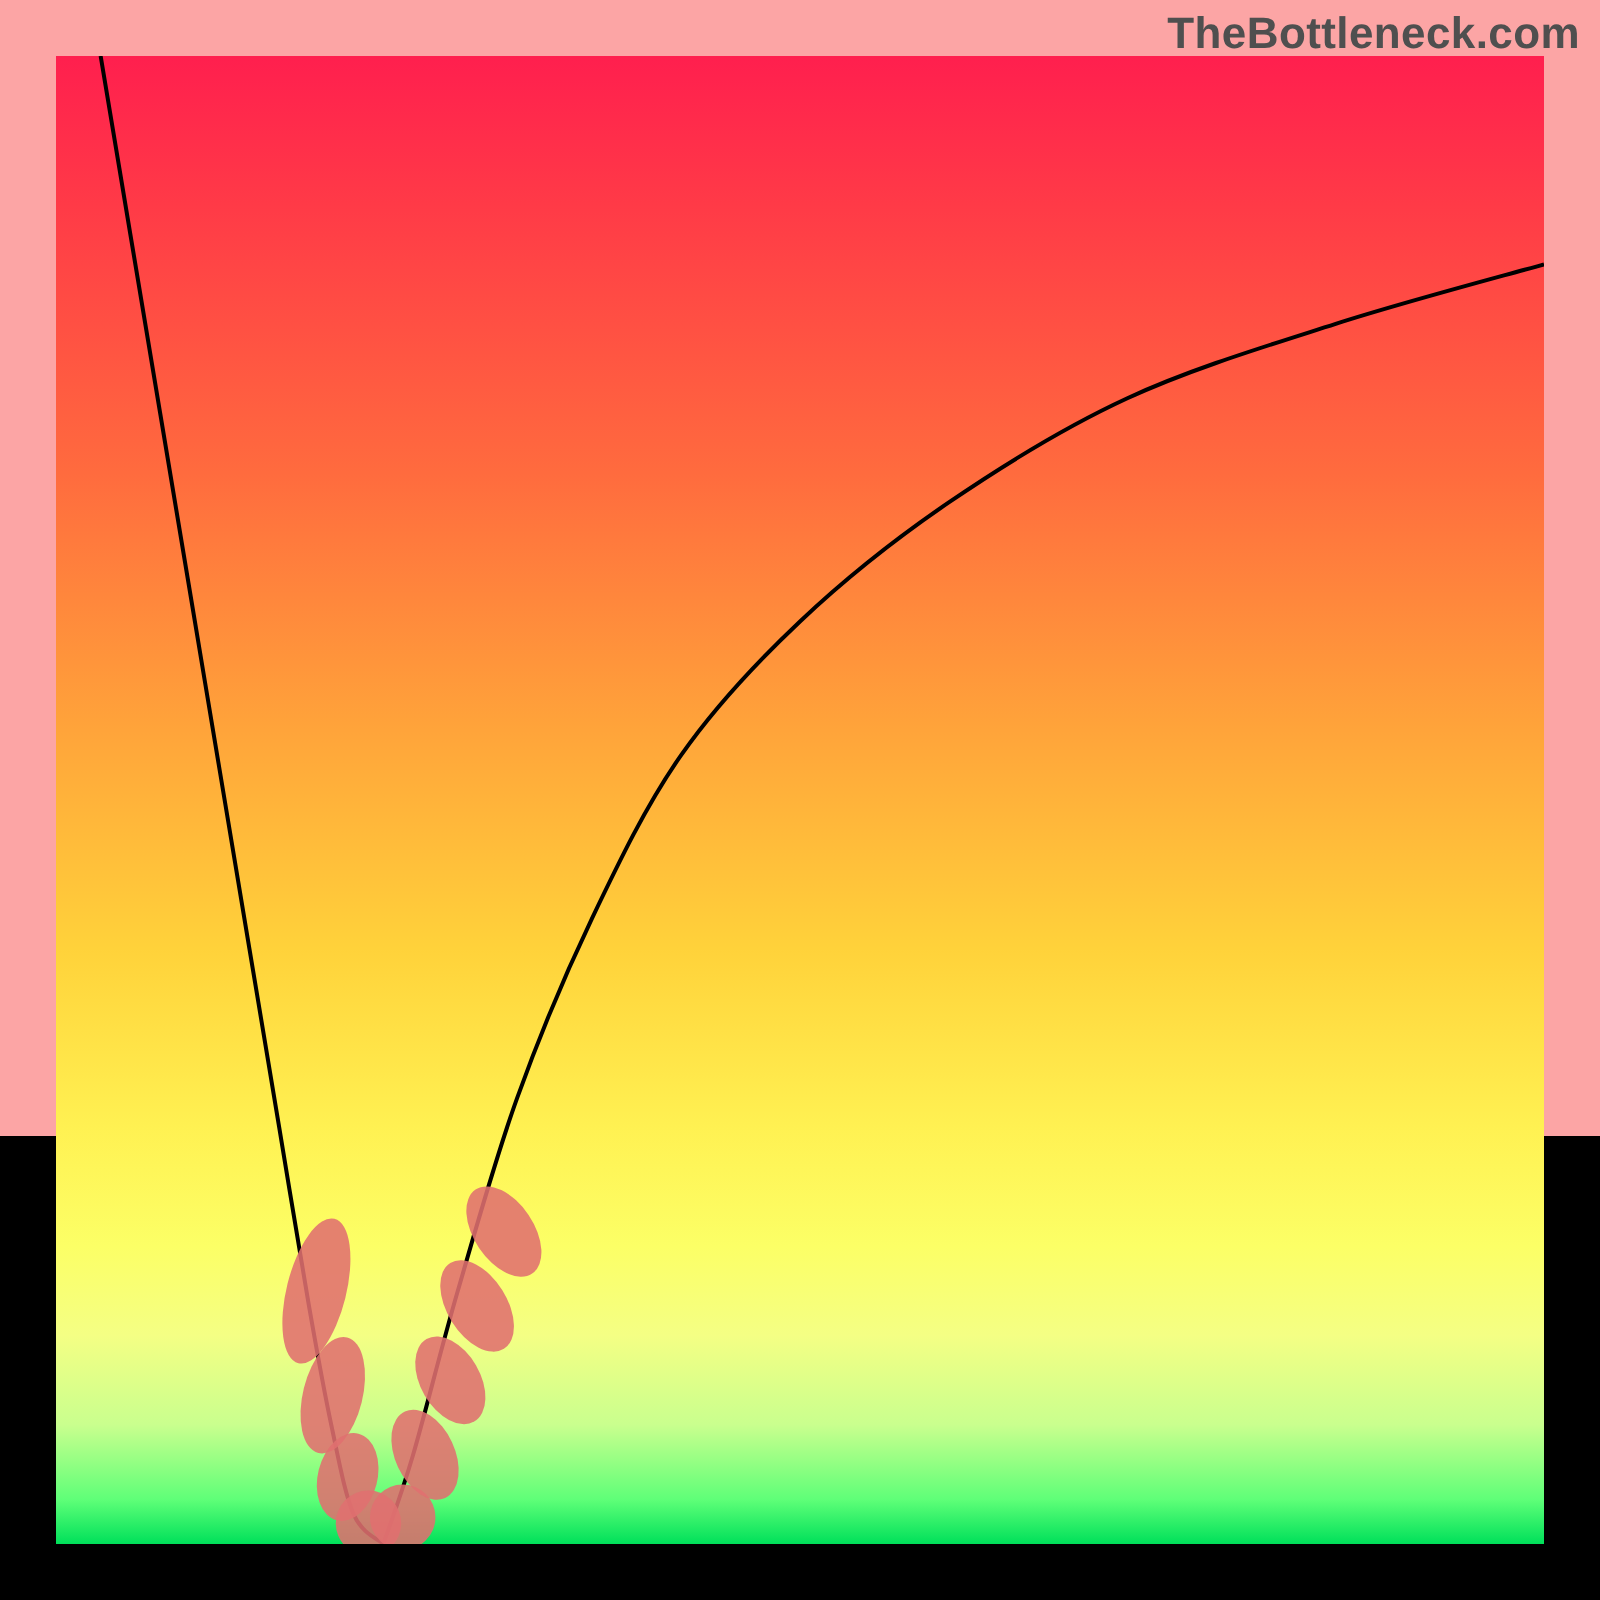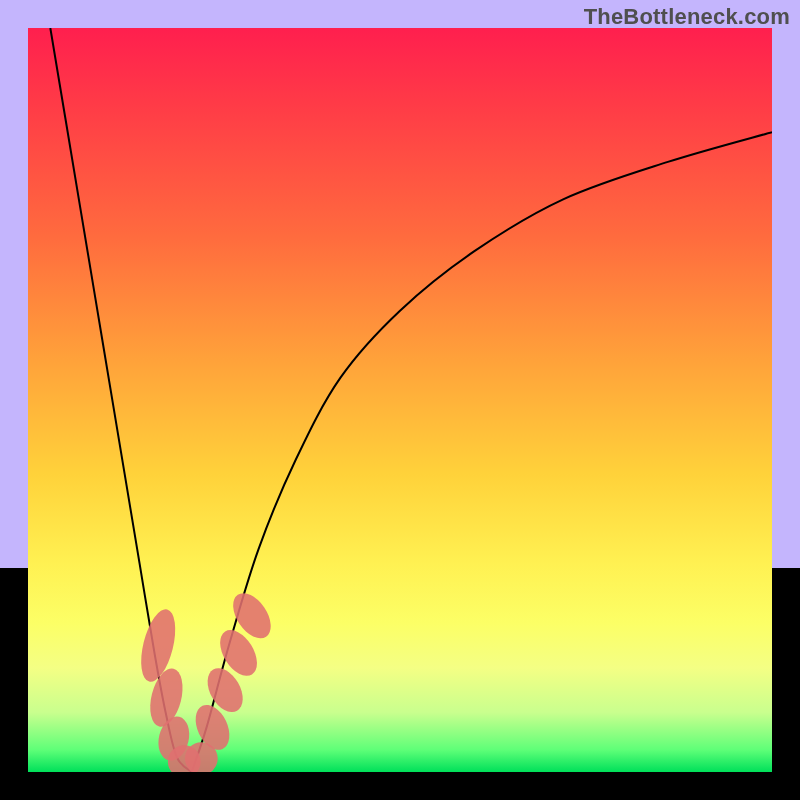--- a/index.html
+++ b/index.html
@@ -7,21 +7,21 @@
     padding: 0;
     width: 800px;
     height: 800px;
     overflow: hidden;
     background: #000;
   }
   .frame {
     position: relative;
     width: 800px;
     height: 568px;
-    background: #c4b5fd;
+    background: #fca5a5;
   }
   .plot-area {
     position: absolute;
     left: 28px;
     top: 28px;
     width: 744px;
     height: 744px;
     
     background: linear-gradient(
       to bottom,

